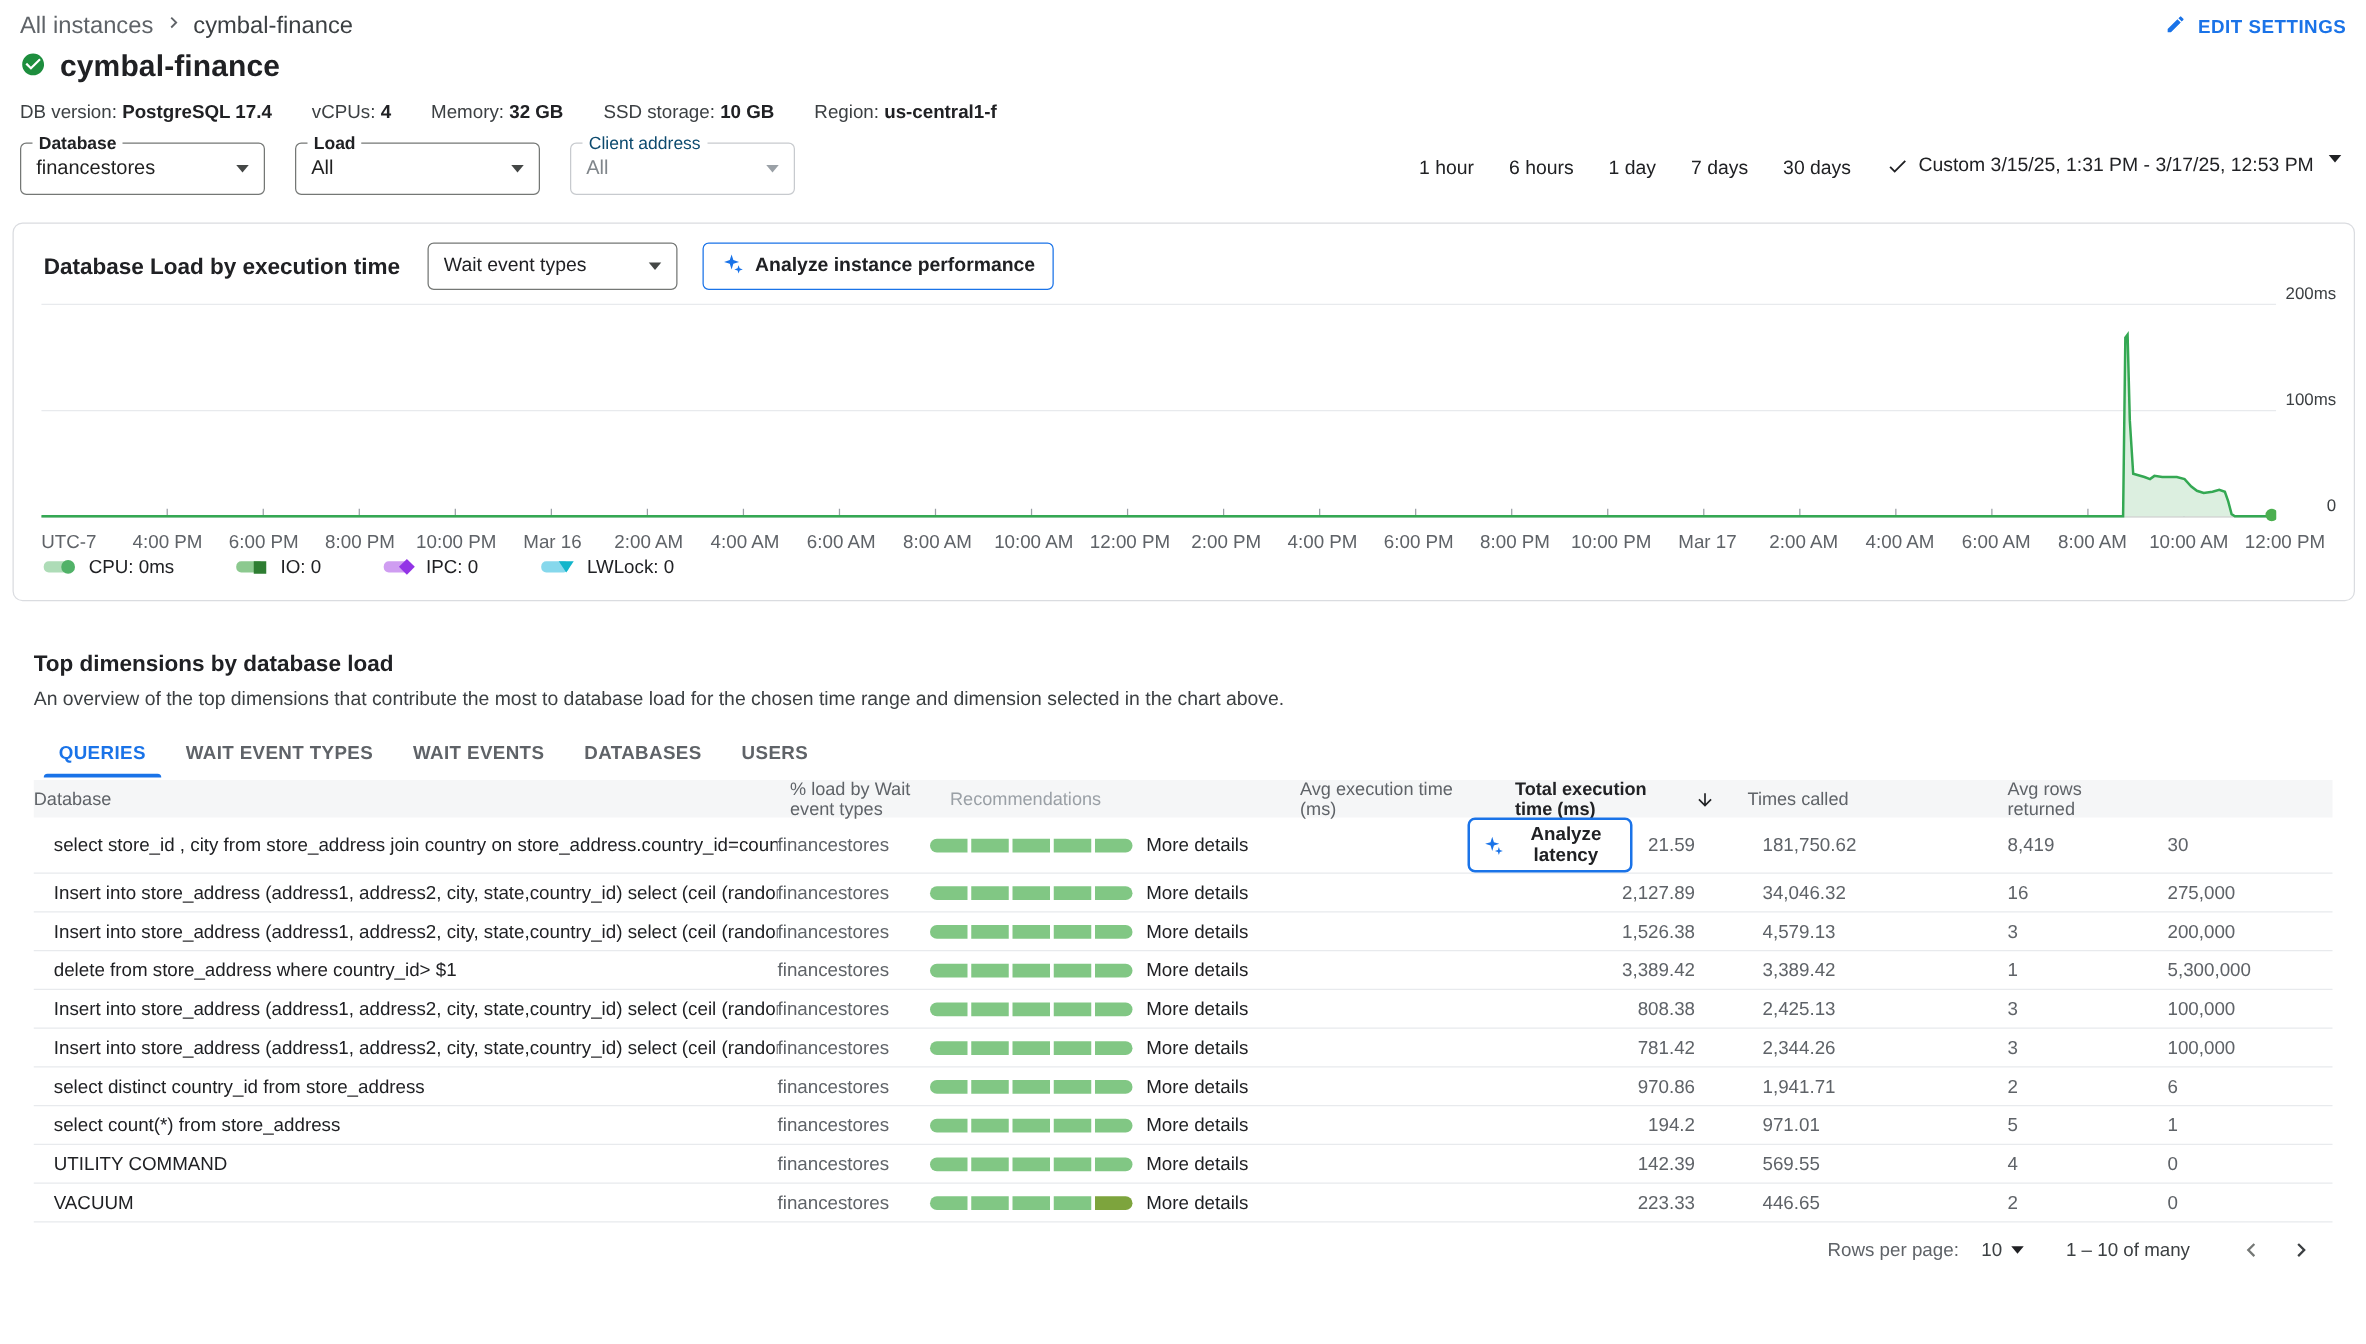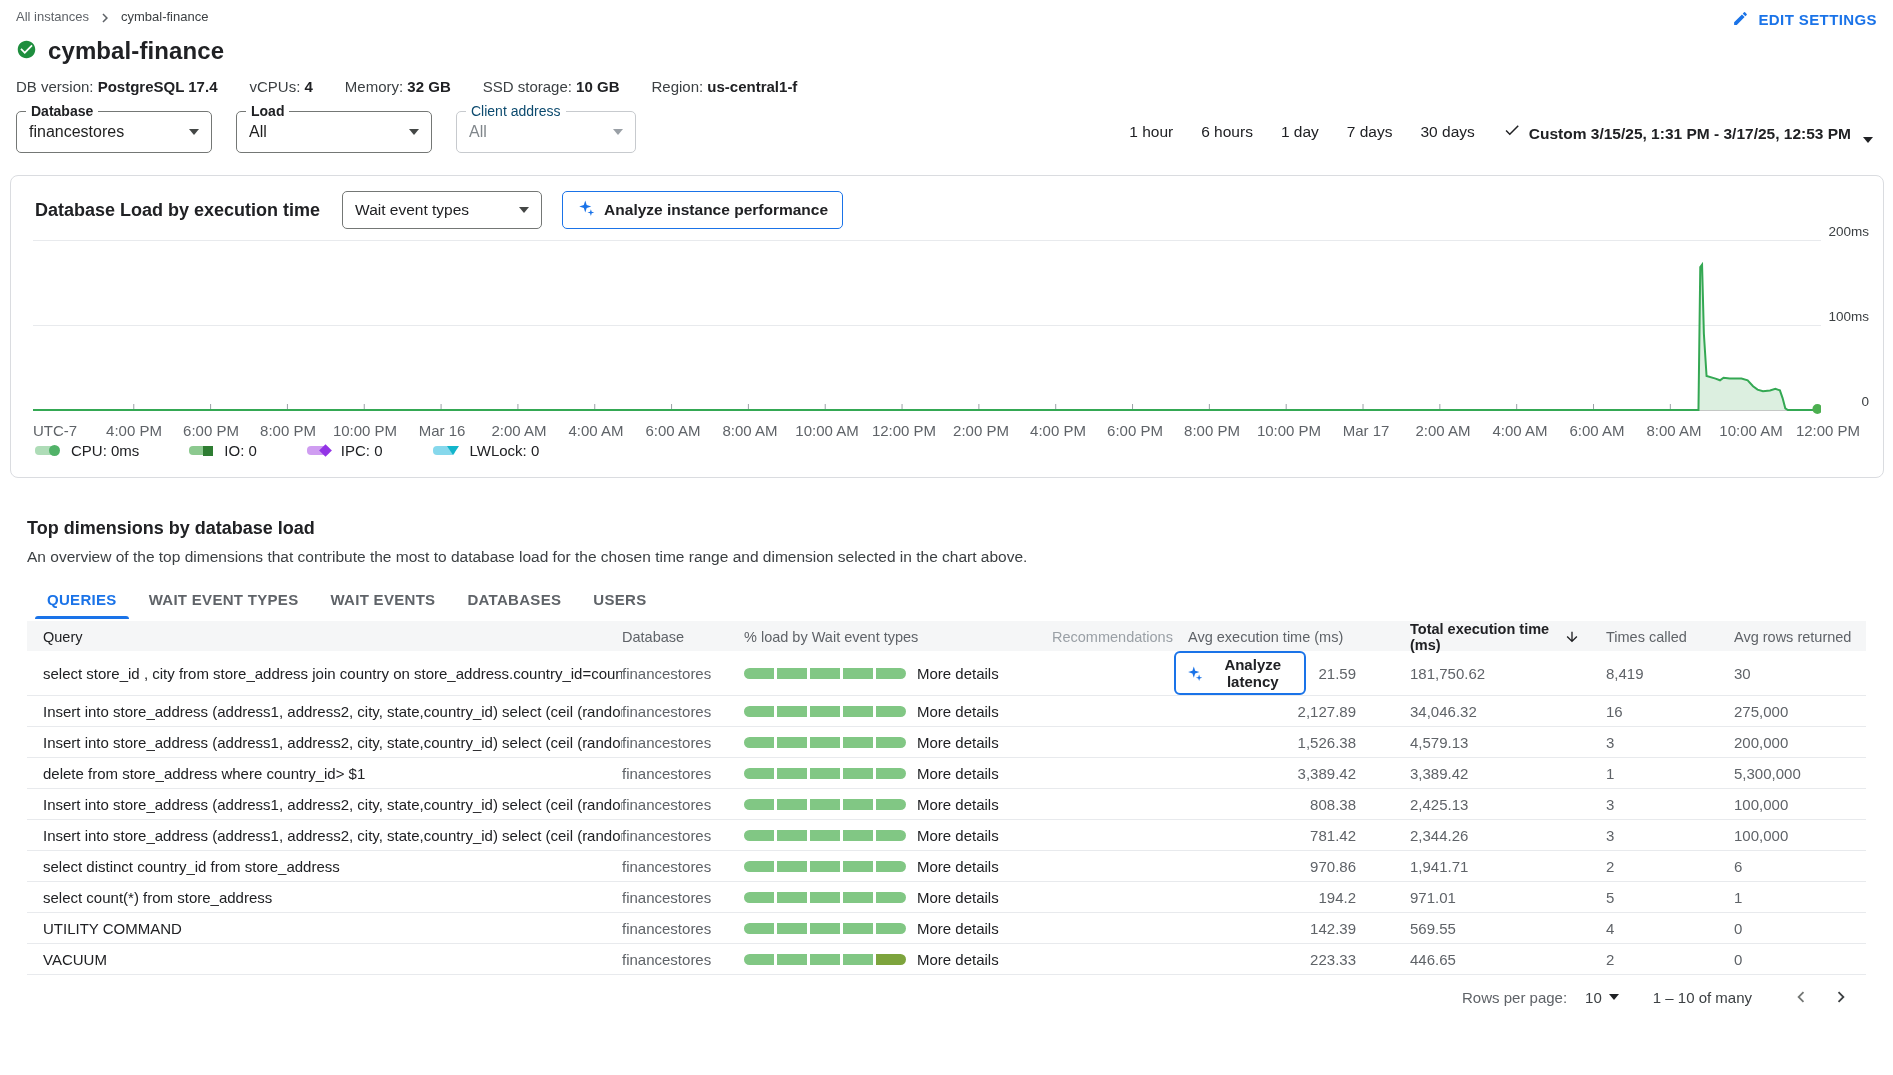--- a/index.html
+++ b/index.html
@@ -2,21 +2,21 @@
 <html><head>
 <meta charset="utf-8">
 <style>
   * { box-sizing: border-box; margin: 0; padding: 0; }
   html,body { background:#fff; }
   body { font-family:"Liberation Sans","DejaVu Sans",sans-serif; color:#202124; }
   .page { width:1893px; height:1075px; position:relative; overflow:hidden; background:#fff; }
 
   
   .topbar { display:flex; justify-content:space-between; align-items:center; padding:9px 16px 0 16px; }
-  .breadcrumb { display:flex; gap:7px; font-size:13px; color:#5f6368; }
+  .breadcrumb { display:flex; align-items:center; gap:7px; font-size:19px; color:#5f6368; }
   .crumb { cursor:pointer; }
   .crumb-current { color:#3c4043; }
   .edit-settings { display:flex; align-items:center; gap:9px; color:#1a73e8; font-size:15px; font-weight:700; letter-spacing:.4px; background:none; border:none; cursor:pointer; font-family:inherit; }
 
   .title-row { display:flex; align-items:center; gap:11px; padding:7px 16px 0 16px; }
   .title-row h1 { font-size:24px; font-weight:600; letter-spacing:.1px; }
 
   .meta-row { display:flex; gap:32px; padding:13px 16px 0 16px; font-size:15px; color:#3c4043; }
   .meta-item b { color:#202124; font-weight:700; }
 
@@ -30,21 +30,21 @@
   .filters-row { display:flex; align-items:center; gap:24px; margin:16px 20px 0 16px; }
   .mselect { position:relative; width:196px; height:42px; border:1px solid #747775; border-radius:5px; display:flex; align-items:center; padding:0 12px 0 12px; font-size:16px; color:#1f1f1f; cursor:pointer; background:#fff; }
   .mlabel { position:absolute; top:-8px; left:9px; background:#fff; padding:0 5px; font-size:14px; font-weight:600; color:#202124; line-height:14px; }
   .arr { width:0; height:0; border-left:5px solid transparent; border-right:5px solid transparent; border-top:6px solid #444746; margin-left:auto; }
   .mselect.disabled { border-color:#c7cace; color:#80868b; width:180px; }
   .mselect.disabled .mlabel { color:#0c4a6e; font-weight:400; }
   .mselect.disabled .arr { border-top-color:#9aa0a6; }
 
   .time-block { margin-left:auto; display:flex; align-items:center; gap:28px; font-size:15.5px; color:#202124; }
   .chip { cursor:pointer; white-space:nowrap; }
-  .chip-custom { display:flex; align-items:flex-end; gap:8px; cursor:pointer; white-space:nowrap;font-weight:bold; }
+  .chip-custom { display:flex; align-items:flex-start; gap:8px; cursor:pointer; white-space:nowrap; }
   .chip-custom .arr { border-top-color:#202124; margin-left:4px; }
 
   
   .chart-card { margin:22px 9px 0 10px; border:1px solid #dadce0; border-radius:8px; position:relative; height:303px; background:#fff; }
   .chart-head { display:flex; align-items:center; padding:15px 0 0 24px; height:53px; }
   .chart-title { font-size:18px; font-weight:700; }
   .wait-select { width:200px; height:38px; margin-left:22px; border:1px solid #747775; border-radius:5px; display:flex; align-items:center; padding:0 12px; font-size:15.5px; cursor:pointer; }
   .analyze-btn { margin-left:20px; height:38px; border:1.5px solid #1a73e8; border-radius:5px; background:#fff; display:flex; align-items:center; gap:9px; padding:0 14px; font-size:15.5px; font-weight:600; color:#202124; cursor:pointer; font-family:inherit; }
 
   .plot { position:absolute; left:22px; right:62px; top:56px; height:185px; }
@@ -277,21 +277,20 @@
     <div class="dims-sub">An overview of the top dimensions that contribute the most to database load for the chosen time range and dimension selected in the chart above.</div>
     <div class="dim-tabs" id="dim-tabs">
         <span class="dim-tab active">QUERIES</span>
         <span class="dim-tab">WAIT EVENT TYPES</span>
         <span class="dim-tab">WAIT EVENTS</span>
         <span class="dim-tab">DATABASES</span>
         <span class="dim-tab">USERS</span>
       </div>
     <div class="tbl">
       <div class="thead" id="thead">
-          <span class="c-query"><span>Query</span></span>
           <span class="c-db"><span>Database</span></span>
           <span class="c-load">
             <span>% load by Wait event types</span>
           </span>
           <span class="c-rec"><span>Recommendations</span></span>
           <span class="c-avg">
             <span>Avg execution time (ms)</span>
           </span>
           <span class="c-total">
             <span>Total execution time (ms)</span>

